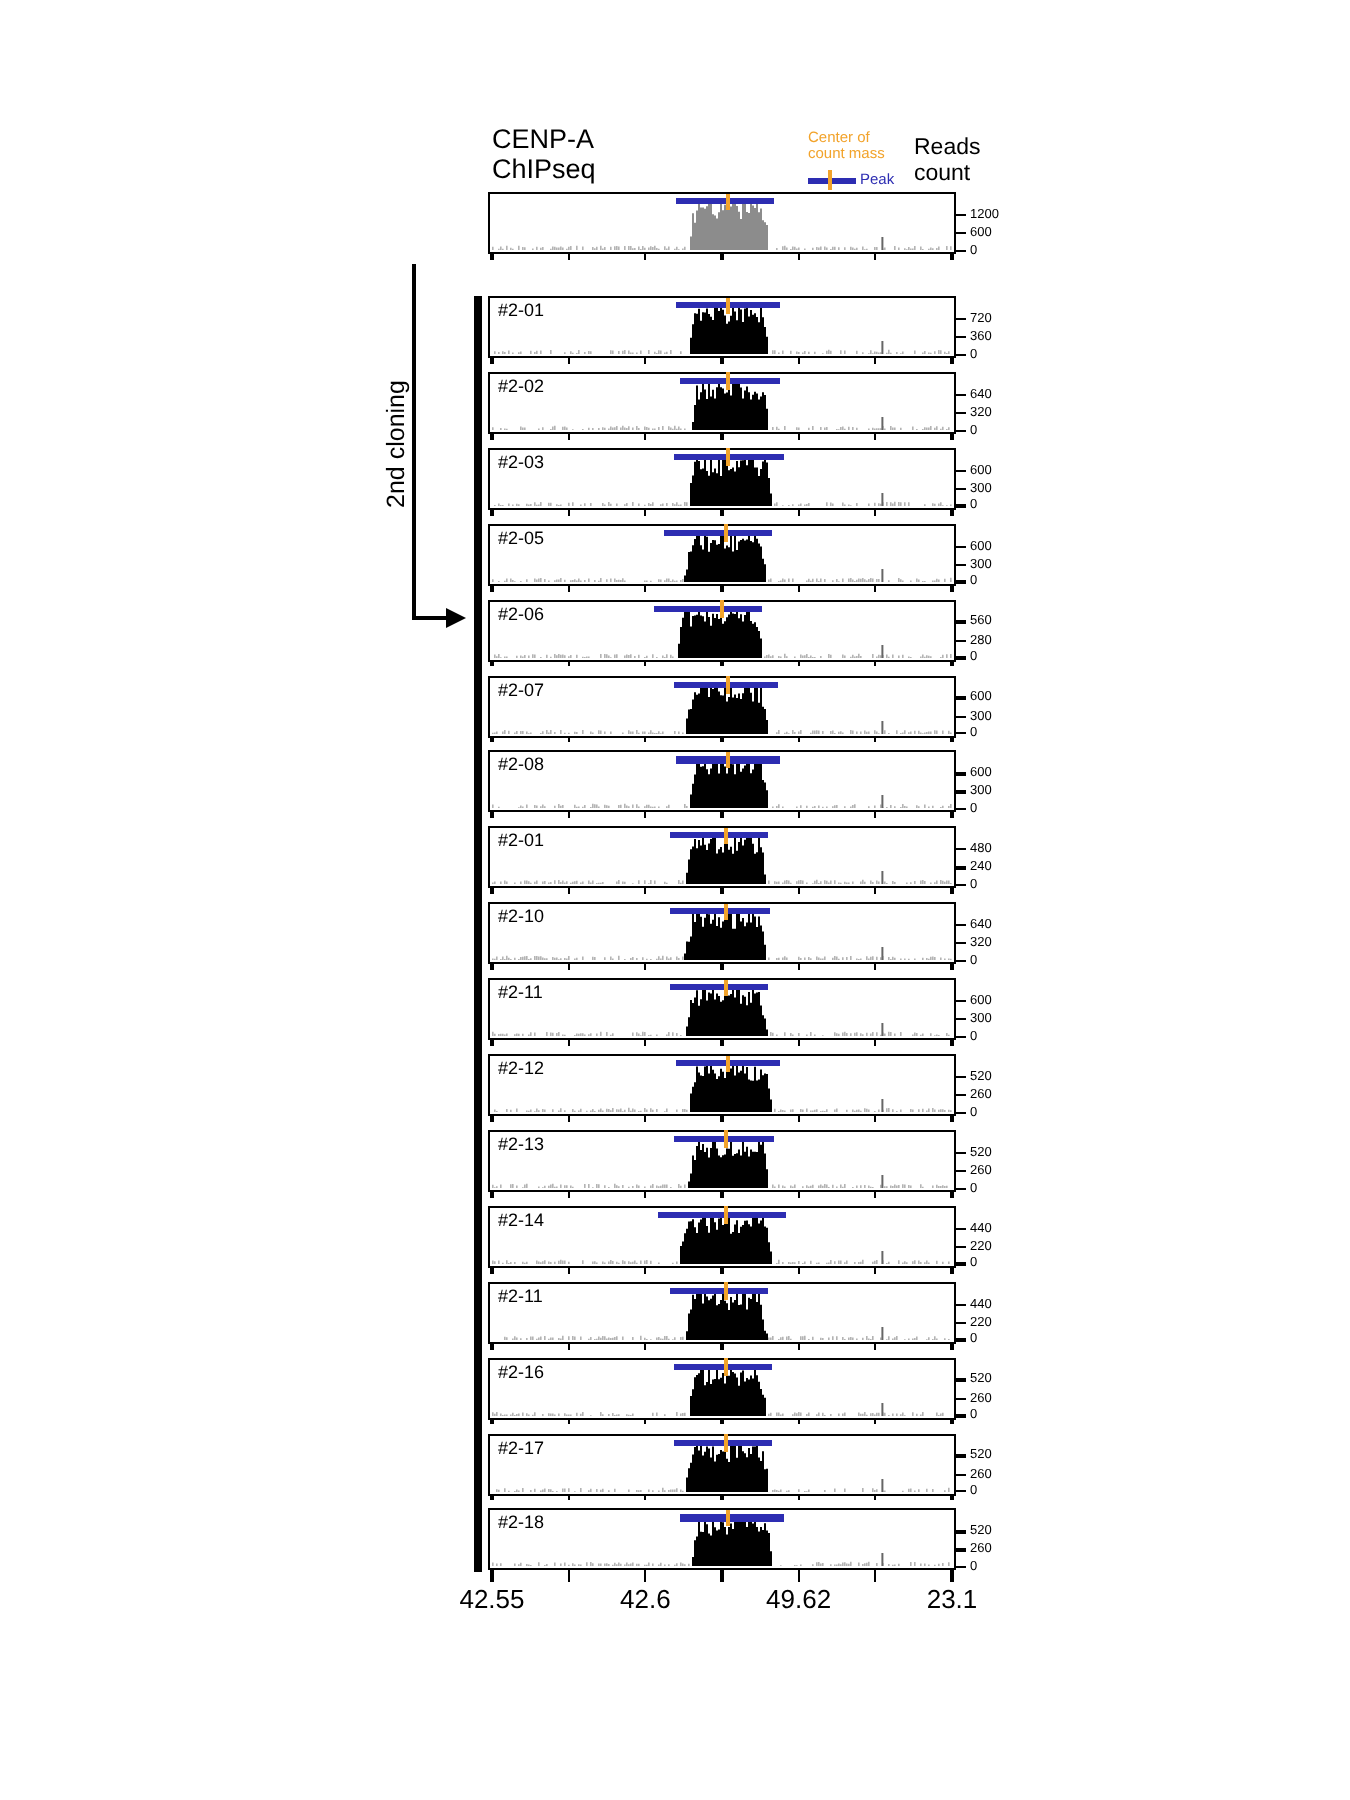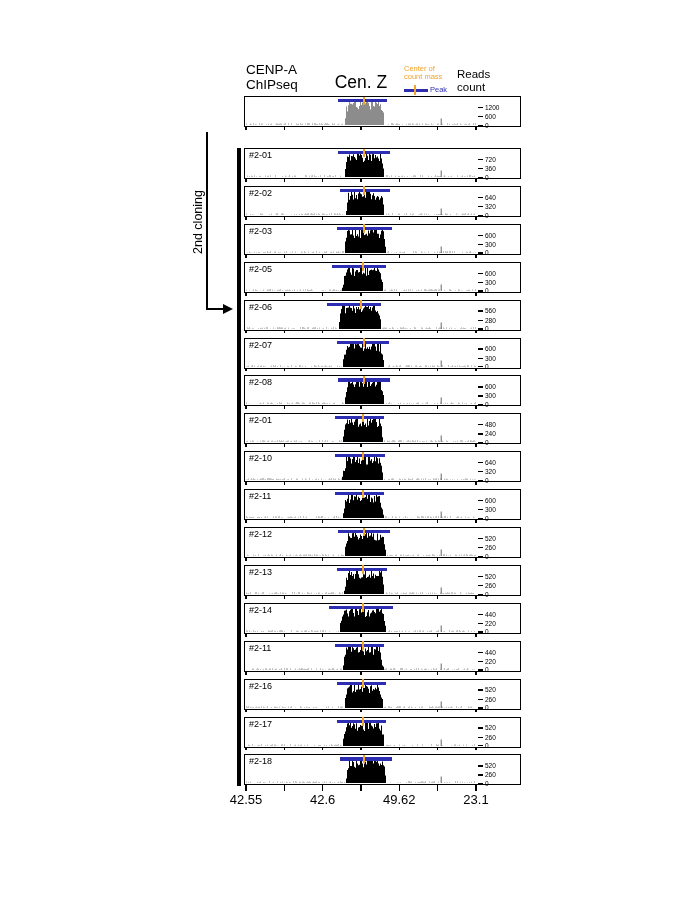--- a/index.html
+++ b/index.html
@@ -16,42 +16,41 @@
   .legend-peak{position:absolute;left:26px;top:2px;color:#2d2db2;font-size:7.5px;}
   .reads{left:457px;top:68px;font-size:11.5px;line-height:12.5px;}
   .wt-label{left:130px;top:97px;width:102px;text-align:right;font-size:13.5px;line-height:15.5px;}
   .vline{left:206px;top:132px;width:1.6px;height:177px;background:#000;}
   .hline{left:206px;top:308px;width:18px;height:1.6px;background:#000;}
   .arrowhead{left:223px;top:303.5px;width:0;height:0;border-top:5.5px solid transparent;
              border-bottom:5.5px solid transparent;border-left:10px solid #000;}
   .cloning-label{left:198px;top:222px;transform:translate(-50%,-50%) rotate(-90deg);
                  font-size:12.5px;white-space:nowrap;}
   .thick-bar{left:237px;top:148px;width:3.6px;height:638px;background:#000;}
-  .track-row{position:absolute;left:244px;width:234px;padding-left:43px;}
+  .track-row{position:absolute;left:244px;width:234px;}
   .track-box{position:absolute;left:0;top:0;right:0;bottom:0;border:1.6px solid #000;box-sizing:border-box;background:#fff;}
   .track-label{position:absolute;left:5px;top:2px;font-size:9px;}
   .peak-bar{position:absolute;height:3.2px;background:#2d2db2;}
   .com-tick{position:absolute;width:2px;background:#f2a32b;}
   .ytick-dash{position:absolute;width:5px;height:1.3px;background:#000;}
   .ytick-label{position:absolute;font-size:6.5px;line-height:7px;}
   .xtick{position:absolute;width:1.3px;background:#000;}
   .xaxis-label{position:absolute;font-size:13px;transform:translateX(-50%);}
   .xlabel{left:204px;top:805px;width:314px;text-align:center;font-size:19px;}
 </style>
 </head>
 <body>
 
 <div id="figure">
 
   <div class="abs assay">
     <div>CENP-A</div>
     <div>ChIPseq</div>
   </div>
 
-  <div class="abs region-title">Cen. Z</div>
 
   <div class="abs legend">
     <div class="orange">Center of</div>
     <div class="orange">count mass</div>
     <div class="legend-glyph">
       <div class="legend-line"></div>
       <div class="legend-tick"></div>
       <div class="legend-peak">Peak</div>
     </div>
   </div>

